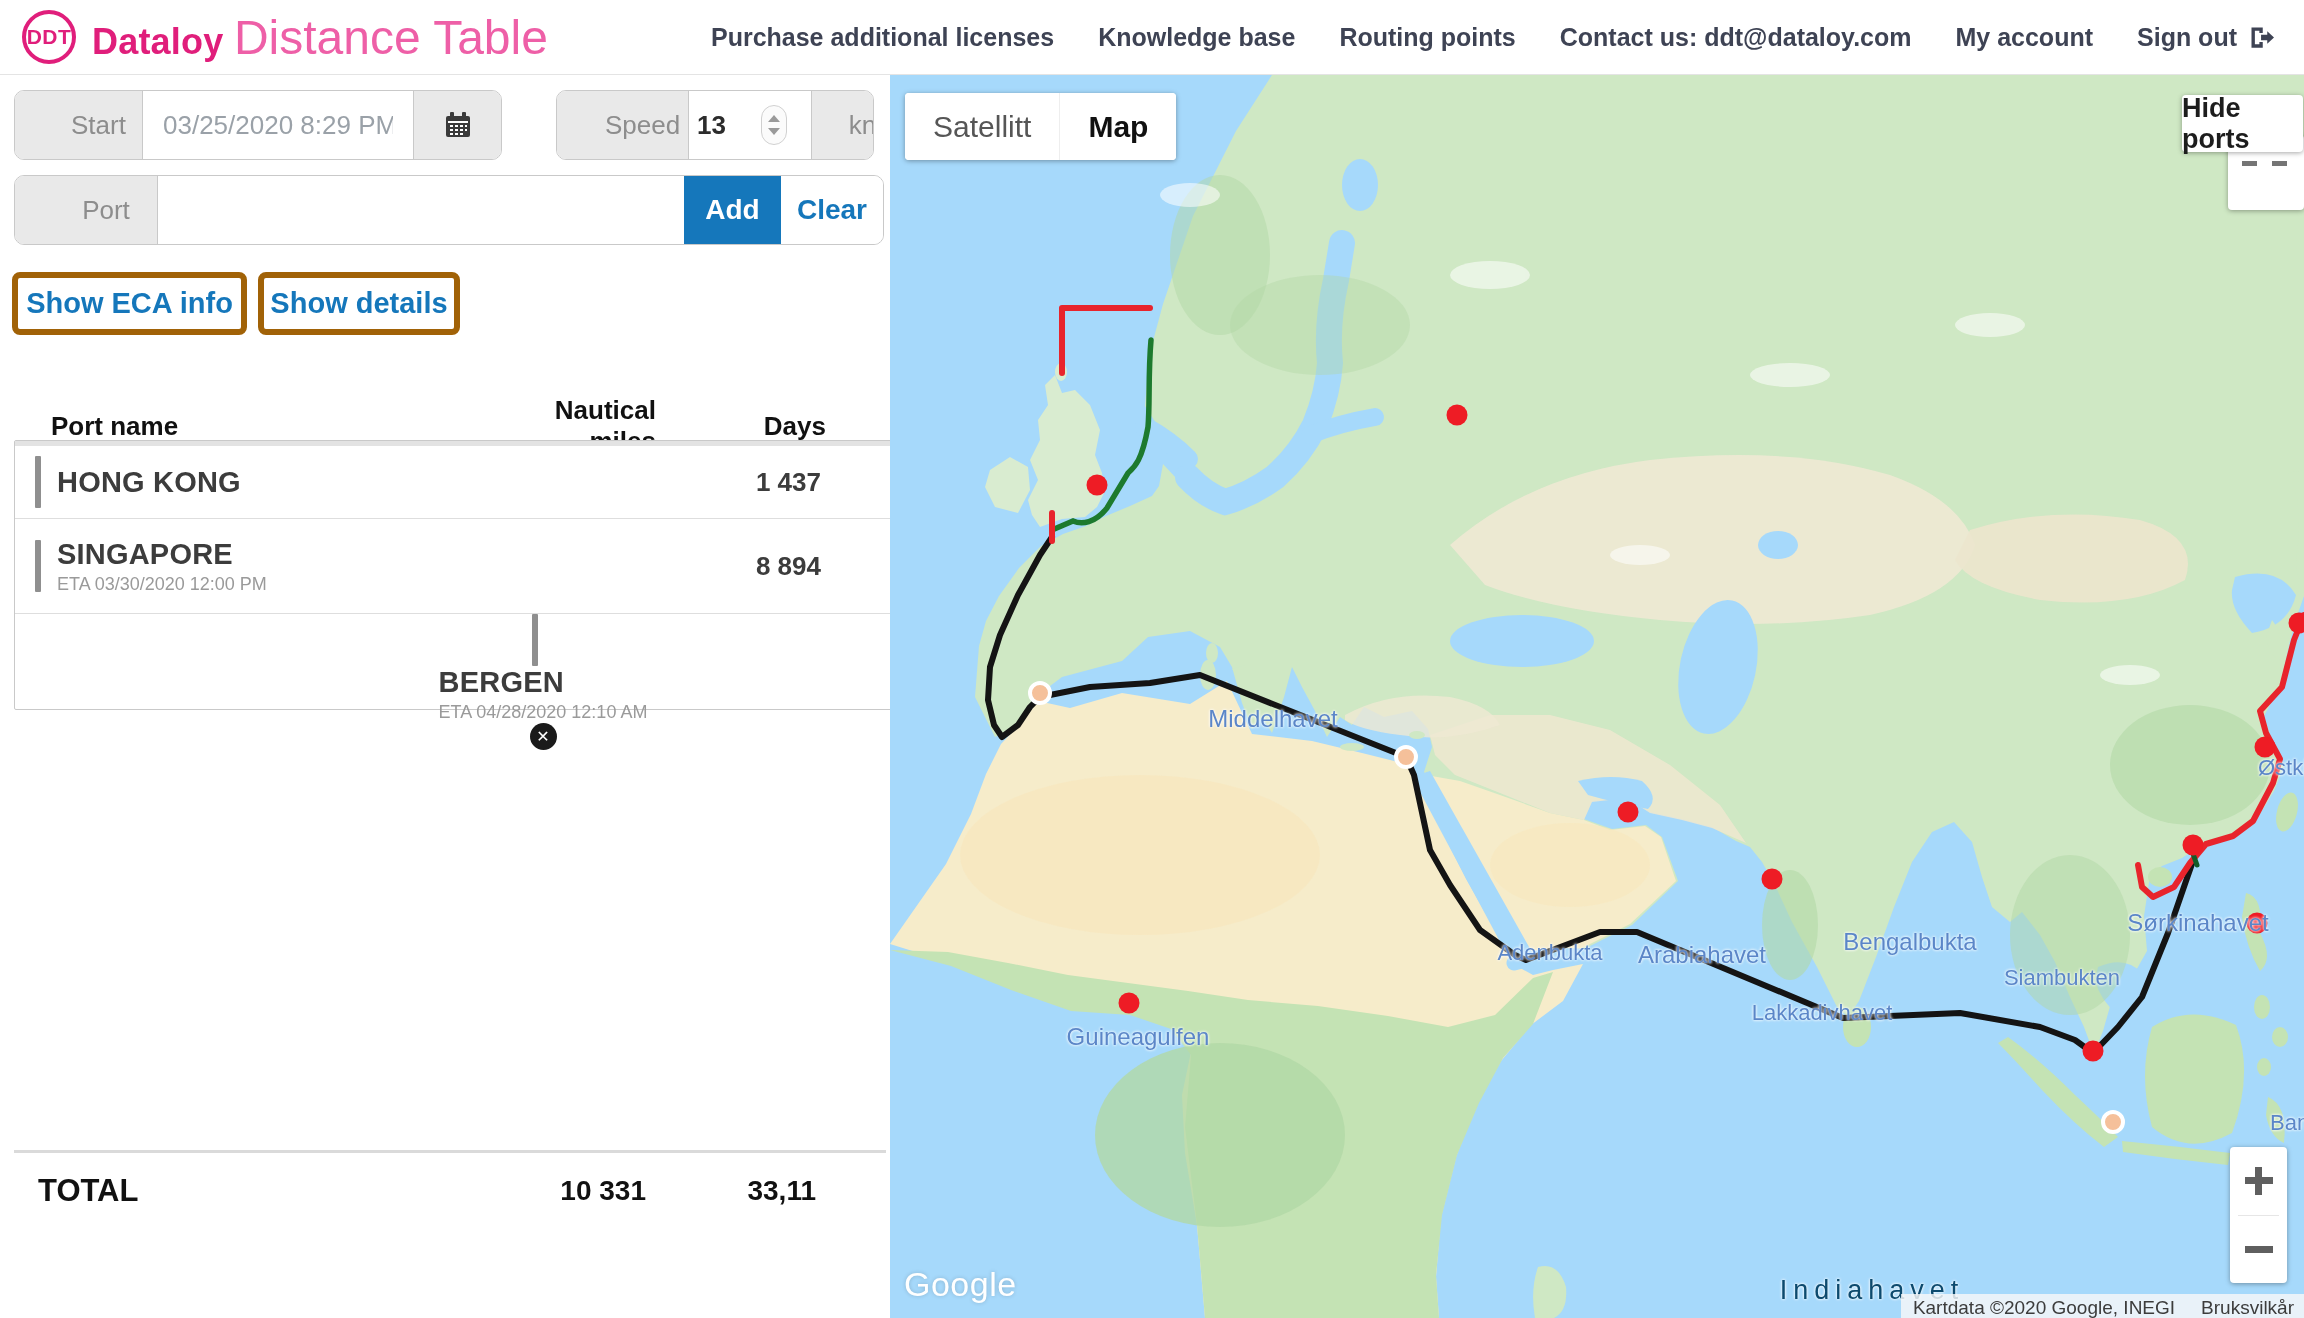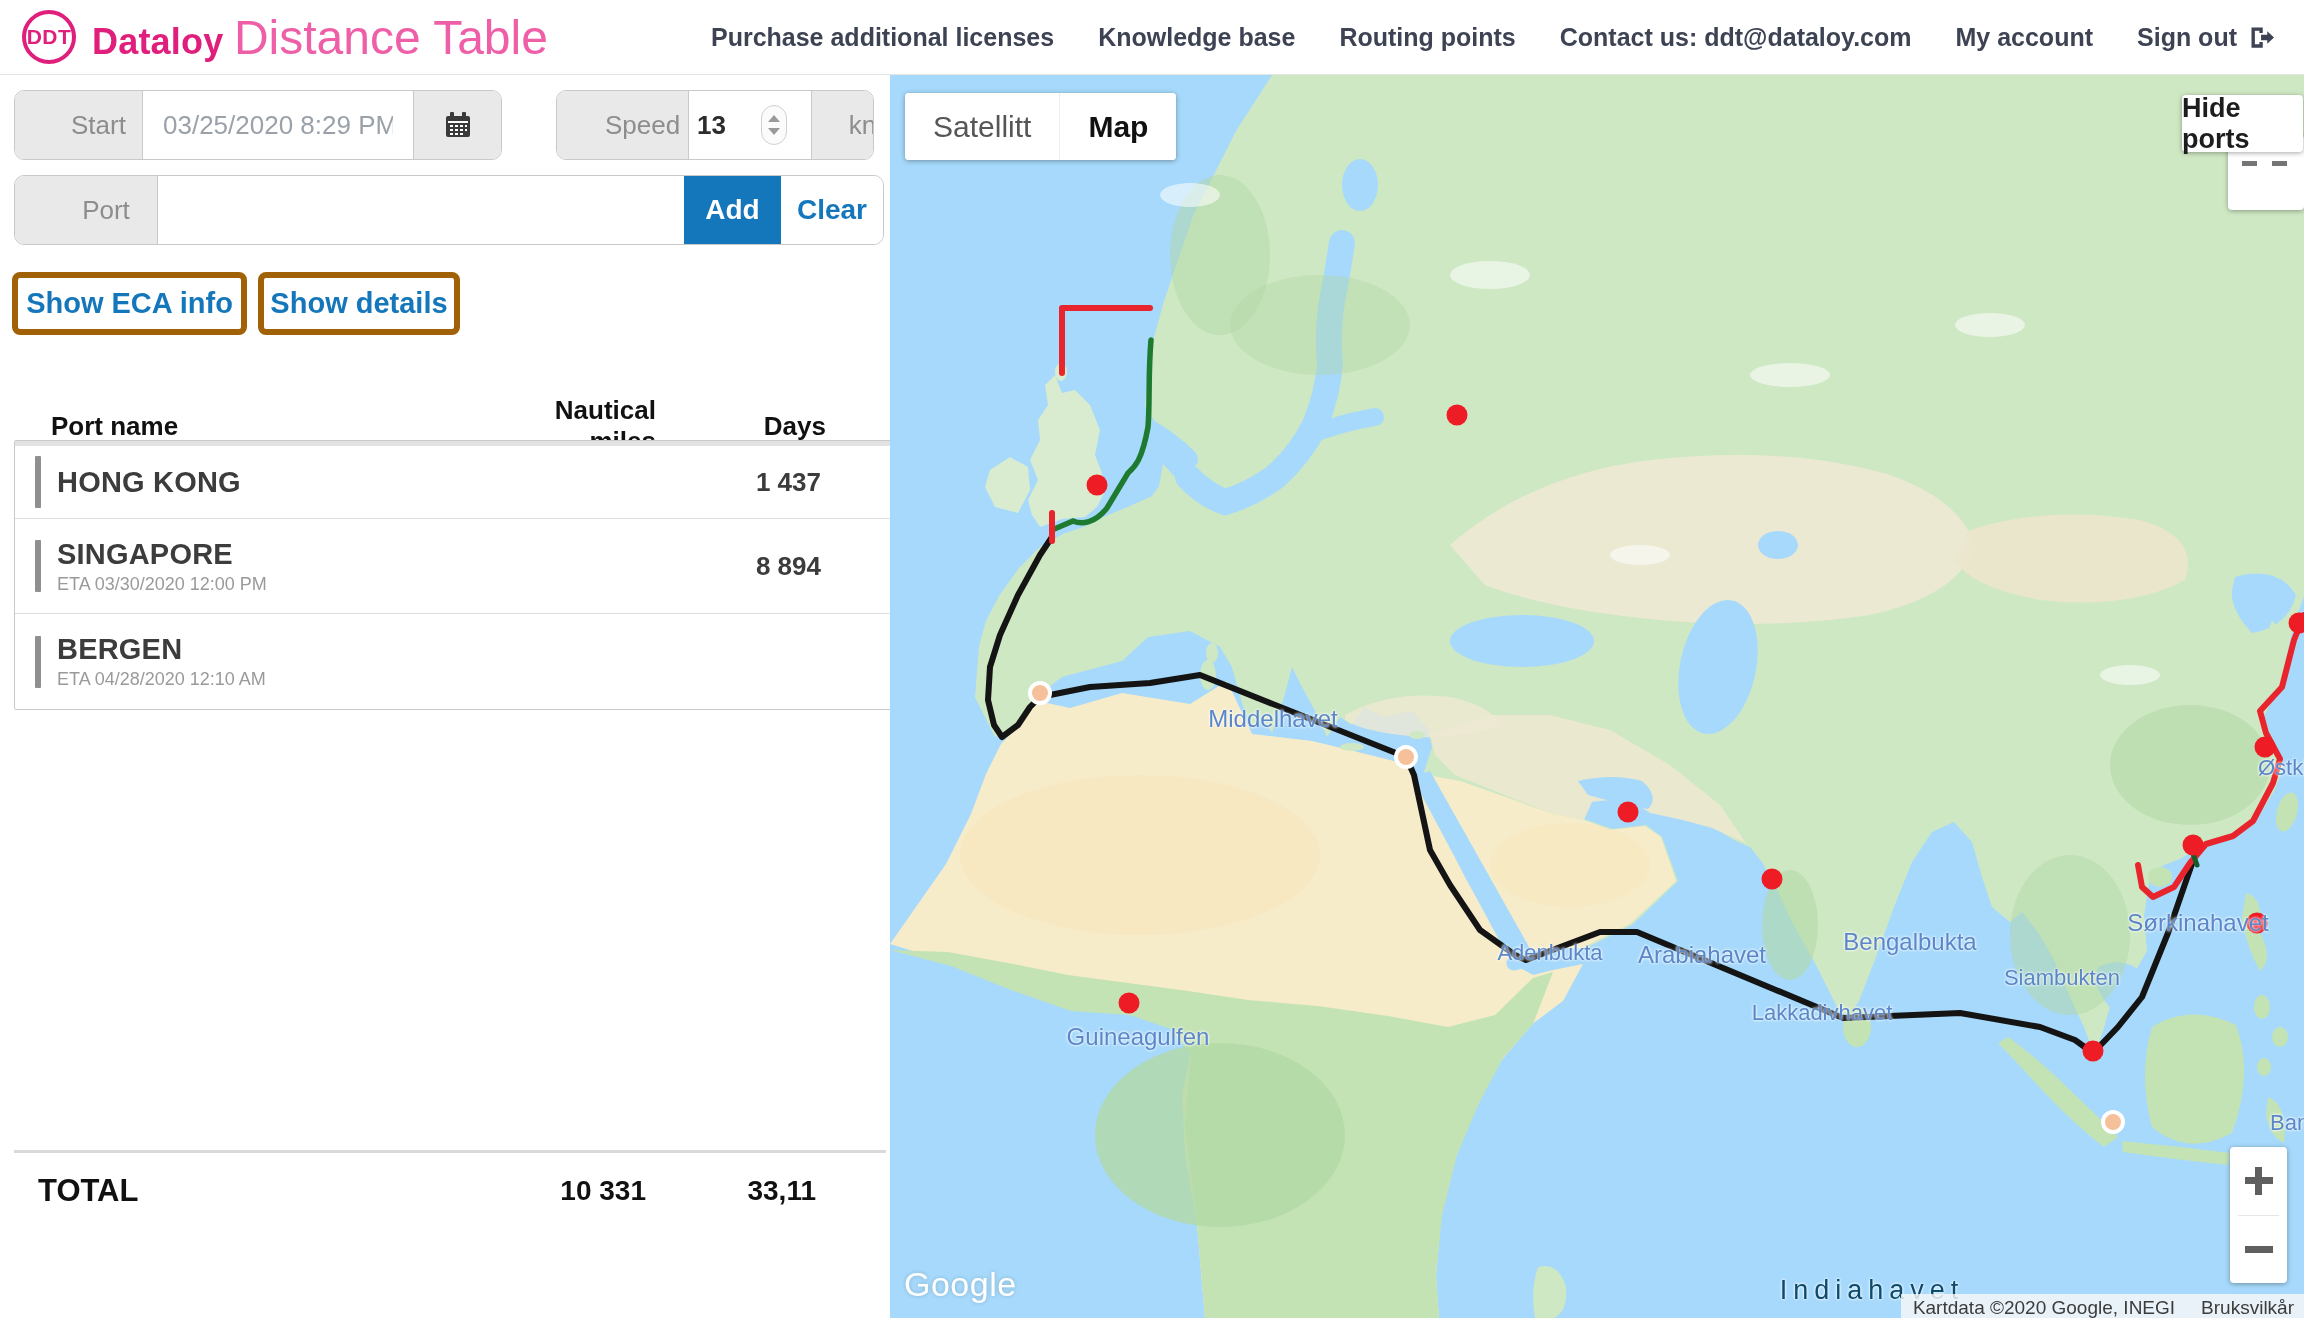--- a/index.html
+++ b/index.html
@@ -50,21 +50,21 @@
   #table-header{position:absolute;left:14px;top:320px;width:872px;display:flex;align-items:center;padding-left:37px;}
   #table-header .h-name{flex:1;font-size:26px;font-weight:bold;color:#111;}
   .col-miles{width:170px;text-align:right;}
   .col-days{width:170px;text-align:right;}
   .col-x{width:60px;}
   #table-header .col-miles,#table-header .col-days{font-size:26px;font-weight:bold;color:#111;}
   #route-box{position:absolute;left:14px;top:365px;width:1048px;border:1px solid #c9c9c9;border-radius:2px;background:#fff;}
   #route-box::before{content:"";display:block;height:5px;background:#e3e3e3;}
   .route-row{display:flex;align-items:center;padding:0 10px 0 20px;border-bottom:1px solid #dedede;}
   .route-row:last-child{border-bottom:none;}
-  .row-hk{height:73px;}.row-sg{height:95px;}.row-bg{height:95px;}
+  .row-hk{height:73px;}.row-sg{height:95px;}.row-bg{height:95px;flex-direction:column;}
   .drag-bar{width:6px;height:52px;background:#8f8f8f;border-radius:1px;margin-right:16px;flex:none;cursor:grab;}
   .row-main{flex:1;display:flex;flex-direction:column;justify-content:center;min-width:0;}
   .row-name{font-size:29px;font-weight:600;color:#3c3c3c;letter-spacing:.2px;}
   .row-eta{font-size:18px;color:#9a9a9a;margin-top:3px;}
   .row-eta:empty{display:none;}
   .val{font-size:26px;font-weight:600;color:#3c3c3c;}
   .remove-btn{width:60px;display:flex;align-items:center;justify-content:center;cursor:pointer;}
   .remove-circle{width:27px;height:27px;border-radius:50%;background:#1a1a1a;color:#fff;font-size:16px;font-weight:bold;
     display:flex;align-items:center;justify-content:center;line-height:1;}
   

